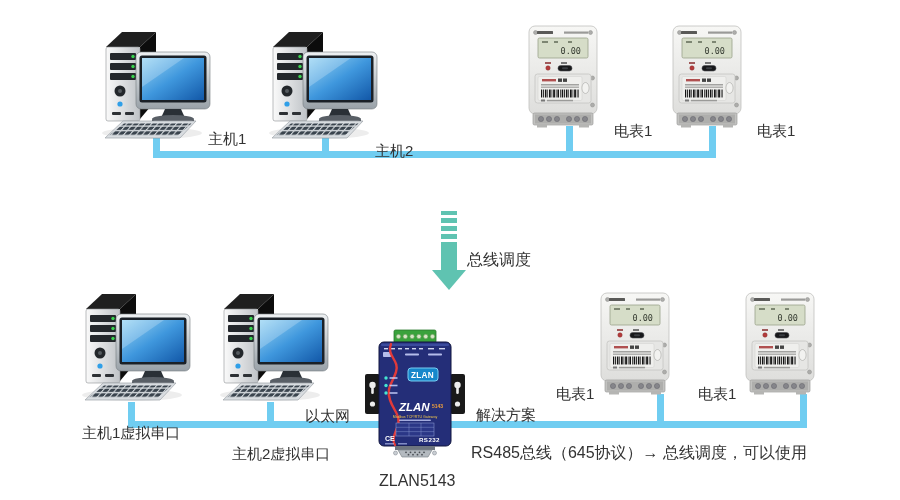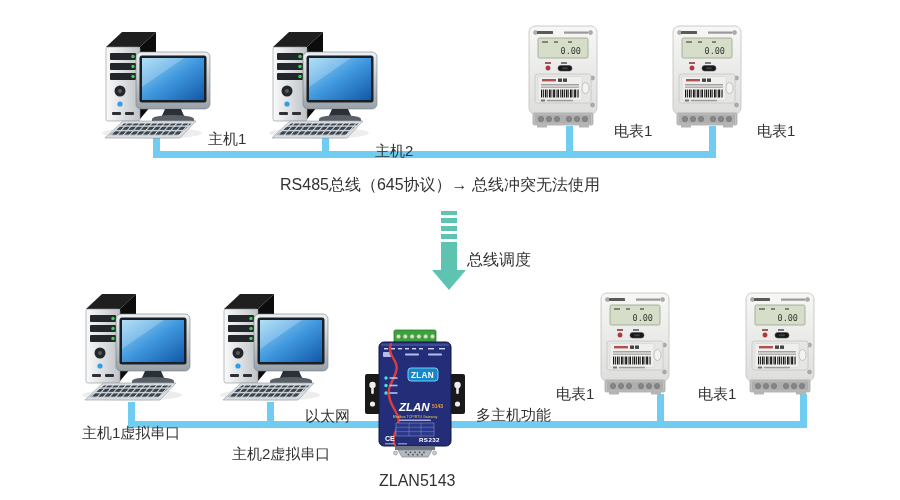--- a/index.html
+++ b/index.html
@@ -146,21 +146,20 @@
   <div class="bus" style="left:153px;top:134px;width:7px;height:17px"></div>
   <div class="bus" style="left:322px;top:134px;width:7px;height:17px"></div>
   <div class="bus" style="left:566px;top:126px;width:7px;height:25px"></div>
   <div class="bus" style="left:709px;top:126px;width:7px;height:25px"></div>
   <div class="bus" style="left:153px;top:151px;width:563px;height:7px"></div>
 
   <div class="label" style="left:208px;top:122px">主机1</div>
   <div class="label" style="left:375px;top:134px">主机2</div>
   <div class="label" style="left:614px;top:114px">电表1</div>
   <div class="label" style="left:757px;top:114px">电表1</div>
-  <div class="label big" style="left:280px;top:167px">RS485总线（645协议）→ 总线冲突无法使用</div>
 
   <div class="arrow-part" style="left:441px;top:211px;width:16px;height:4px"></div>
   <div class="arrow-part" style="left:441px;top:218px;width:16px;height:5px"></div>
   <div class="arrow-part" style="left:441px;top:226px;width:16px;height:5px"></div>
   <div class="arrow-part" style="left:441px;top:234px;width:16px;height:5px"></div>
   <div class="arrow-part" style="left:441px;top:242px;width:16px;height:28px"></div>
   <div class="arrow-head" style="left:432px;top:270px"></div>
   <div class="label big" style="left:467px;top:242px">总线调度</div>
 
   <div class="bus" style="left:128px;top:402px;width:7px;height:19px"></div>
@@ -256,18 +255,19 @@
         <circle cx="52.5" cy="126.7" r="0.9"></circle>
         <circle cx="57" cy="126.7" r="0.9"></circle>
     </g>
     <circle cx="30.5" cy="125" r="2" fill="#c9ced3" stroke="#8a9097" stroke-width="0.6"></circle>
     <circle cx="69.5" cy="125" r="2" fill="#c9ced3" stroke="#8a9097" stroke-width="0.6"></circle>
   </svg>
 
   <div class="label" style="left:82px;top:416px">主机1虚拟串口</div>
   <div class="label" style="left:232px;top:437px">主机2虚拟串口</div>
   <div class="label" style="left:305px;top:399px">以太网</div>
-  <div class="label" style="left:476px;top:398px">多主机功能</div>
+  <div class="label" style="left:476px;top:398px">解决方案</div>
   <div class="label" style="left:556px;top:377px">电表1</div>
   <div class="label" style="left:698px;top:377px">电表1</div>
+  <div class="label big" style="left:471px;top:435px">RS485总线（645协议）→ 总线调度，可以使用</div>
   <div class="label big" style="left:379px;top:463px">ZLAN5143</div>
 
 </div>
 
 </body></html>

